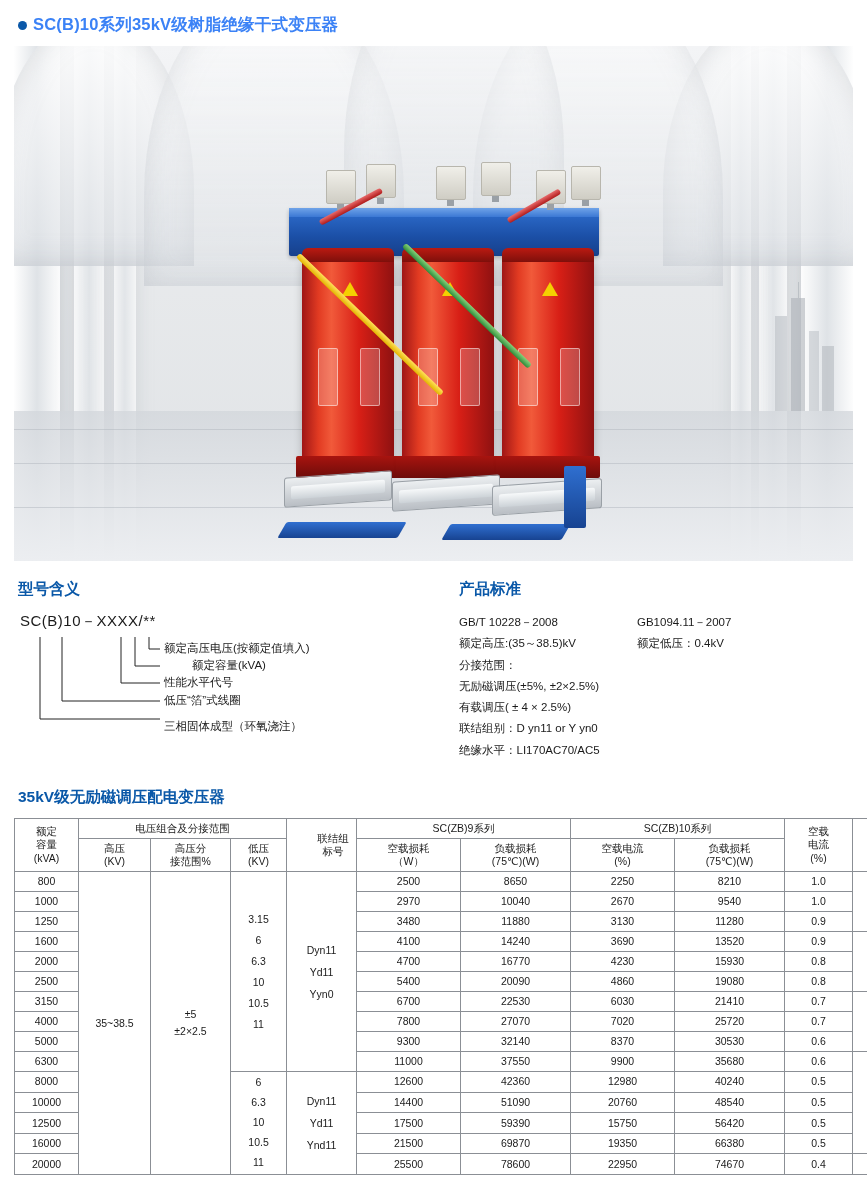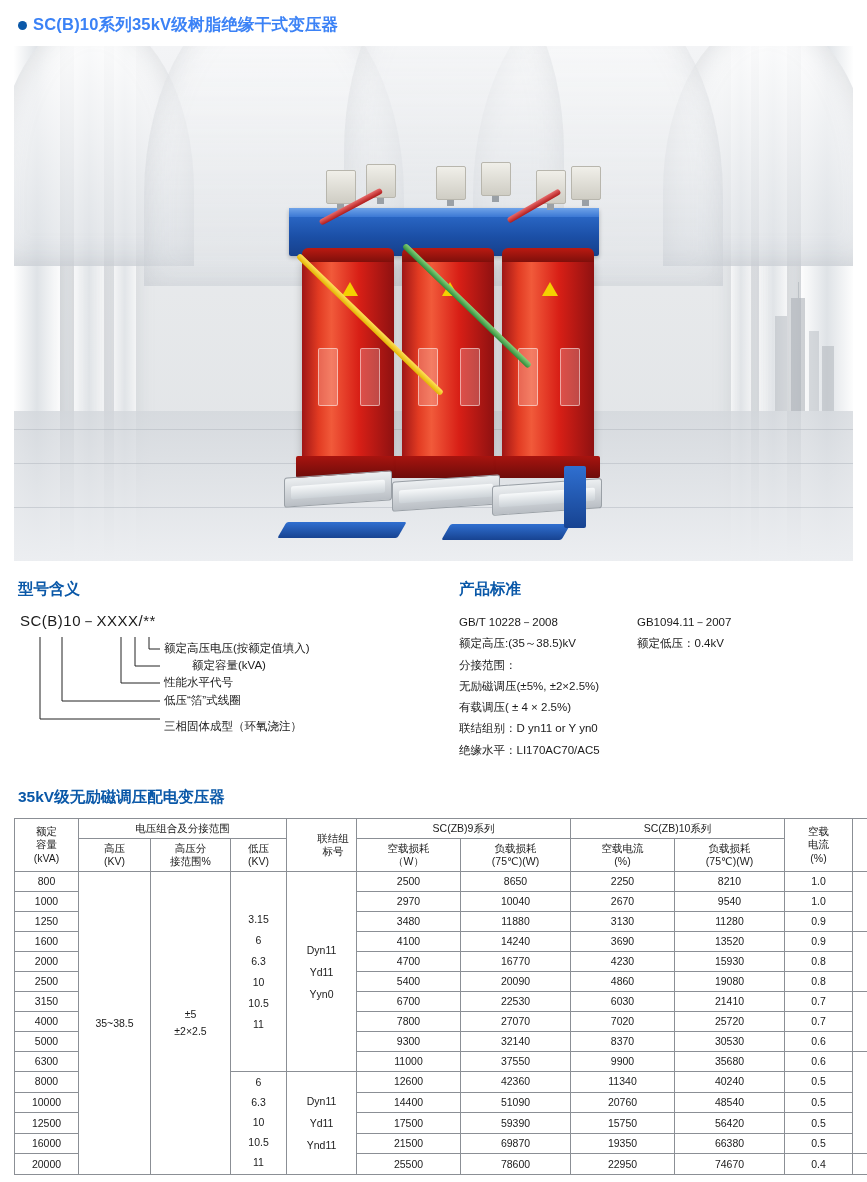--- a/index.html
+++ b/index.html
@@ -509,21 +509,21 @@
         <td rowspan="5" style="white-space:pre-line;line-height:1.9;">6
 6.3
 10
 10.5
 11</td>
         <td rowspan="5" style="white-space:pre-line;line-height:2.1;">Dyn11
 Yd11
 Ynd11</td>
         <td>12600</td>
         <td>42360</td>
-        <td>11340</td>
+        <td>12980</td>
         <td>40240</td>
         <td>0.5</td>
       </tr>
 
       <tr>
         <td>10000</td>
         <td>14400</td>
         <td>51090</td>
         <td>20760</td>
         <td>48540</td>

